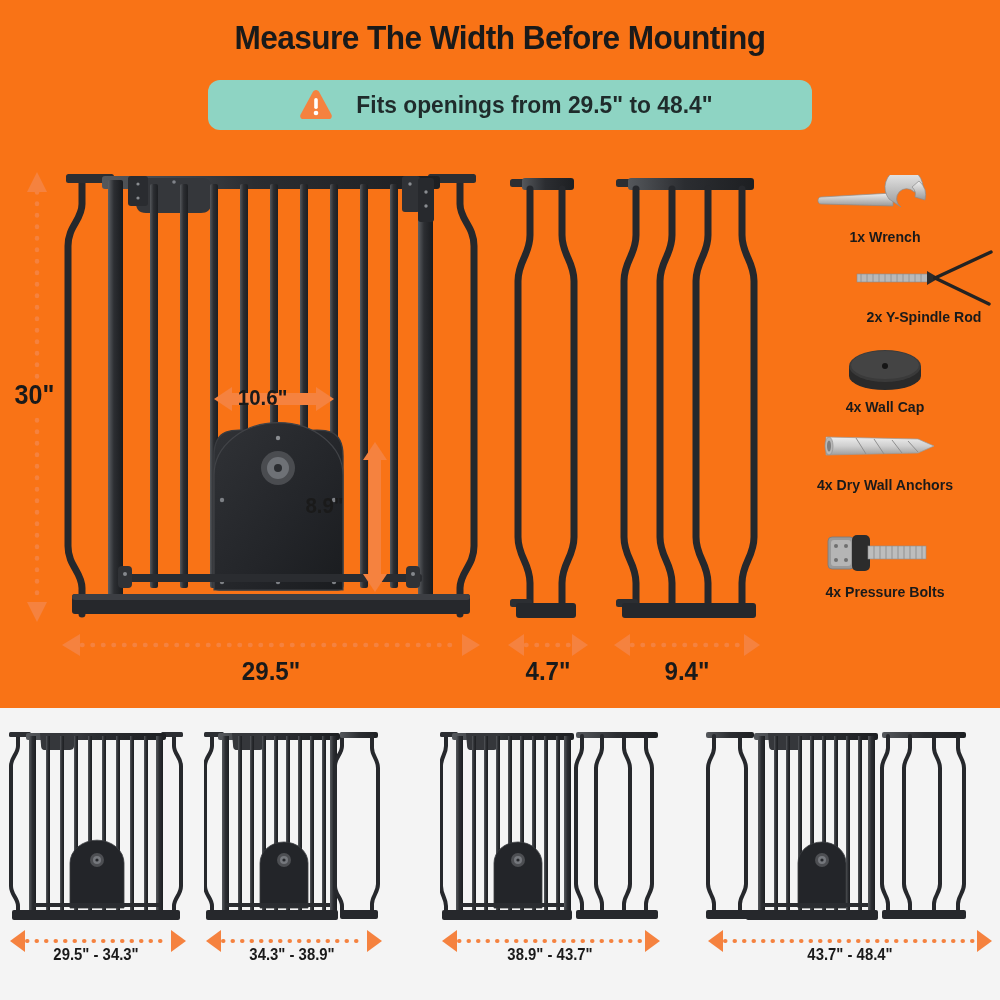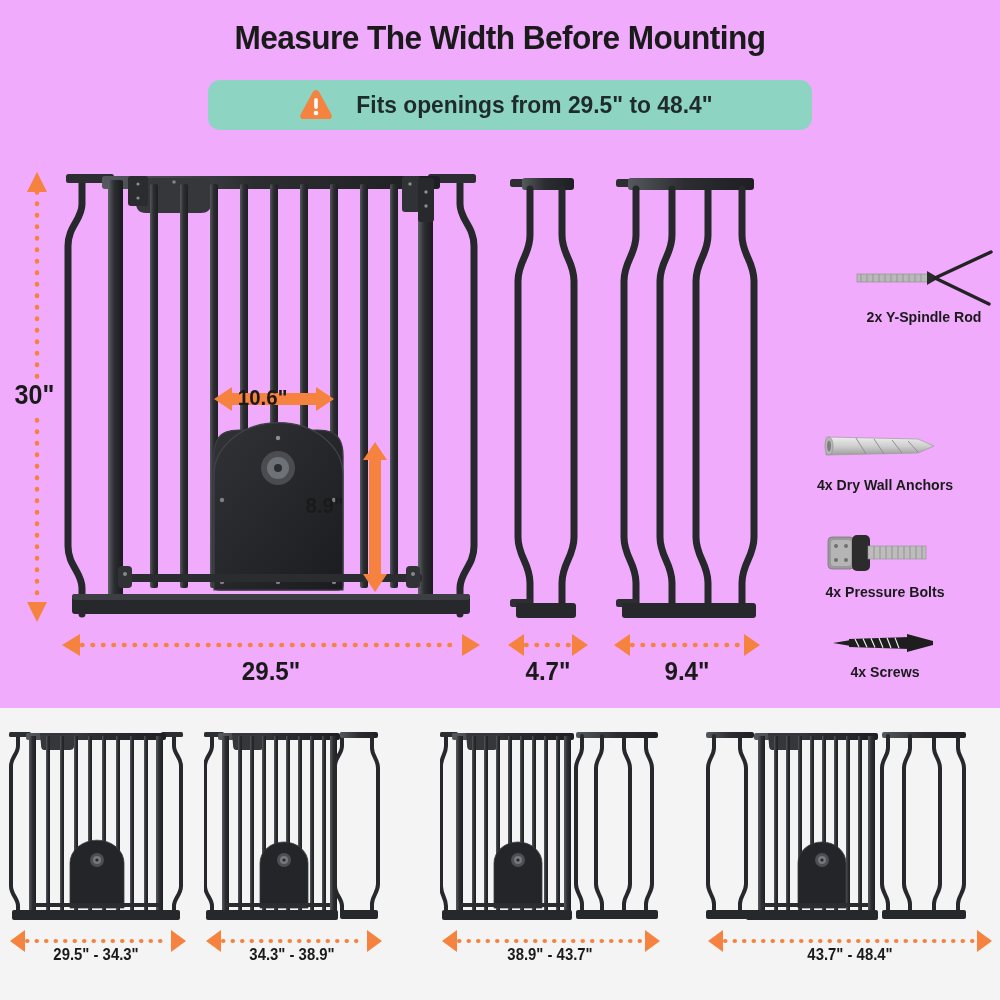--- a/index.html
+++ b/index.html
@@ -3,21 +3,21 @@
 <meta charset="utf-8">
 <title>Measure The Width Before Mounting</title>
 <style>
   * { box-sizing: border-box; margin: 0; padding: 0; }
   html, body {
     width: 1000px; height: 1000px;
     background: #ffffff;
     font-family: "Liberation Sans", sans-serif;
     overflow: hidden;
   }
-  #root { position: relative; width: 1000px; height: 1000px; background: #f0abfc; }
+  #root { position: relative; width: 1000px; height: 1000px; background: #f97316; }
 
   
   .title {
     position: absolute; top: 18px; left: 0; width: 1000px;
     text-align: center;
     font-size: 34px; font-weight: bold; color: #1a1a1a;
     letter-spacing: -0.6px;
     font-stretch: condensed;
     transform: scaleX(0.93); transform-origin: center top;
     white-space: nowrap;
@@ -238,20 +238,37 @@
 
   <div class="dim-h" style="left:614px; top:634px; width:146px;">
     <svg viewBox="0 0 146 22" preserveAspectRatio="none">
       <path d="M0 11 L16 0 L16 22 Z" fill="#f5823f"></path>
       <path d="M146 11 L130 0 L130 22 Z" fill="#f5823f"></path>
       <line x1="18" y1="11" x2="128" y2="11" stroke="#f5823f" stroke-width="4.5" stroke-linecap="round" stroke-dasharray="0.5 10"></line>
     </svg>
   </div>
   <div class="dim-label" style="left:614px; top:656px; width:146px; text-align:center; font-size:26px;">9.4"</div>
 
+  <div class="part" style="left:785px; top:170px;">
+    <div class="part-art">
+      <svg width="140" height="46" viewBox="0 0 140 46">
+        <defs>
+            <linearGradient id="steel" x1="0" y1="0" x2="0" y2="1">
+          <stop offset="0" stop-color="#f0f0f0"></stop>
+              <stop offset="0.45" stop-color="#c9c9c9"></stop>
+              <stop offset="1" stop-color="#9a9a9a"></stop>
+        </linearGradient>
+          </defs>
+        <path d="M6 29 C2 29 2 22 6 22 L78 18 L78 31 Z" fill="url(#steel)" stroke="#8d8d8d" stroke-width="0.7"></path>
+        <path d="M74 24 A19 19 0 1 1 108 12 L99 17 A10 10 0 1 0 86 32 Z" fill="url(#steel)" stroke="#8d8d8d" stroke-width="0.7"></path>
+        <path d="M104 6 A19 19 0 0 1 110 25 L100 22 A10 10 0 0 0 97 12 Z" fill="url(#steel)" stroke="#8d8d8d" stroke-width="0.7"></path>
+      </svg>
+    </div>
+    <div class="part-label">1x Wrench</div>
+  </div>
 
   <div class="part" style="left:824px; top:250px;">
     <div class="part-art">
       <svg width="150" height="56" viewBox="0 0 150 56">
         <rect x="8" y="24" width="72" height="8" fill="#b9b9b9" stroke="#8a8a8a" stroke-width="0.6"></rect>
         <g stroke="#8d8d8d" stroke-width="0.8">
           <line x1="12" y1="24" x2="12" y2="32"></line>
             <line x1="18" y1="24" x2="18" y2="32"></line>
           <line x1="24" y1="24" x2="24" y2="32"></line>
             <line x1="30" y1="24" x2="30" y2="32"></line>
@@ -264,20 +281,31 @@
           <line x1="72" y1="24" x2="72" y2="32"></line>
         </g>
         <path d="M78 21 L90 28 L78 35 Z" fill="#2b2b2b"></path>
         <path d="M86 28 L142 2" stroke="#232323" stroke-width="3.4" stroke-linecap="round"></path>
         <path d="M86 28 L140 54" stroke="#232323" stroke-width="3.4" stroke-linecap="round"></path>
       </svg>
     </div>
     <div class="part-label">2x Y-Spindle Rod</div>
   </div>
 
+  <div class="part" style="left:785px; top:340px;">
+    <div class="part-art">
+      <svg width="76" height="52" viewBox="0 0 76 52">
+        <path d="M2 24 L2 34 A36 14 0 0 0 74 34 L74 24 Z" fill="#2a2a2a"></path>
+        <ellipse cx="38" cy="24" rx="36" ry="16" fill="#3a3a3a"></ellipse>
+        <ellipse cx="38" cy="23" rx="34" ry="14" fill="#444"></ellipse>
+        <circle cx="38" cy="24" r="3" fill="#151515"></circle>
+      </svg>
+    </div>
+    <div class="part-label">4x Wall Cap</div>
+  </div>
 
   <div class="part" style="left:785px; top:418px;">
     <div class="part-art">
       <svg width="126" height="34" viewBox="0 0 126 34">
         <defs>
             <linearGradient id="anchG" x1="0" y1="0" x2="0" y2="1">
           <stop offset="0" stop-color="#ededed"></stop>
               <stop offset="0.5" stop-color="#cfcfcf"></stop>
               <stop offset="1" stop-color="#9e9e9e"></stop>
         </linearGradient>
@@ -316,38 +344,20 @@
             <line x1="82" y1="17" x2="82" y2="30"></line>
           <line x1="88" y1="17" x2="88" y2="30"></line>
             <line x1="94" y1="17" x2="94" y2="30"></line>
           <line x1="100" y1="17" x2="100" y2="30"></line>
         </g>
       </svg>
     </div>
     <div class="part-label">4x Pressure Bolts</div>
   </div>
 
-  <div class="part" style="left:785px; top:625px;">
-    <div class="part-art" style="height:36px;">
-      <svg width="112" height="26" viewBox="0 0 112 26">
-        <path d="M4 13 L22 10 L22 16 Z" fill="#1e1e1e"></path>
-        <path d="M20 9 L80 7 L80 19 L20 17 Z" fill="#1e1e1e"></path>
-        <g stroke="#f7f7f7" stroke-width="1.1">
-          <line x1="26" y1="9" x2="30" y2="17"></line>
-            <line x1="34" y1="8.5" x2="38" y2="17.3"></line>
-          <line x1="42" y1="8.3" x2="46" y2="17.5"></line>
-            <line x1="50" y1="8" x2="54" y2="17.7"></line>
-          <line x1="58" y1="7.8" x2="62" y2="18"></line>
-            <line x1="66" y1="7.6" x2="70" y2="18.2"></line>
-        </g>
-        <path d="M78 4 L104 11 L104 15 L78 22 Z" fill="#1e1e1e"></path>
-      </svg>
-    </div>
-    <div class="part-label">4x Screws</div>
-  </div>
 
   <div class="strip">
 
     <div class="gate-box" style="left:8px; top:22px; width:176px; height:190px;">
       <svg viewBox="0 0 176 190" preserveAspectRatio="none">
         <defs>
             <linearGradient id="mb" x1="0" y1="0" x2="1" y2="0">
           <stop offset="0" stop-color="#55585c"></stop>
               <stop offset="0.5" stop-color="#2b2d31"></stop>
               <stop offset="1" stop-color="#1d1f22"></stop>

